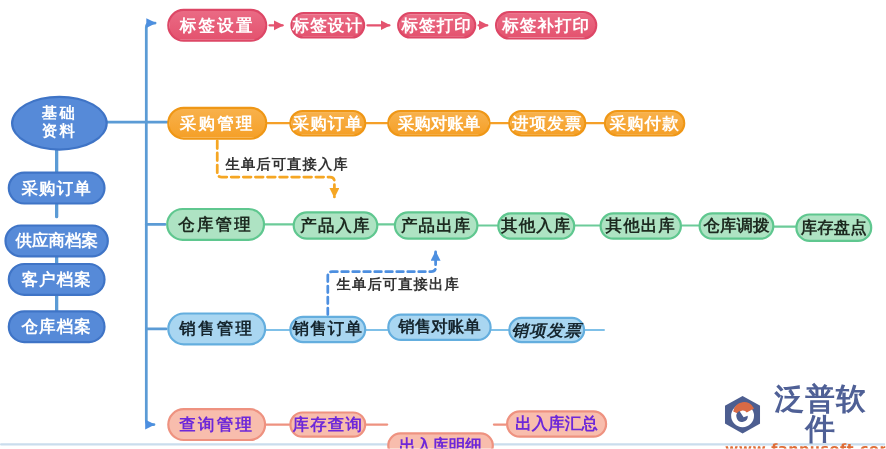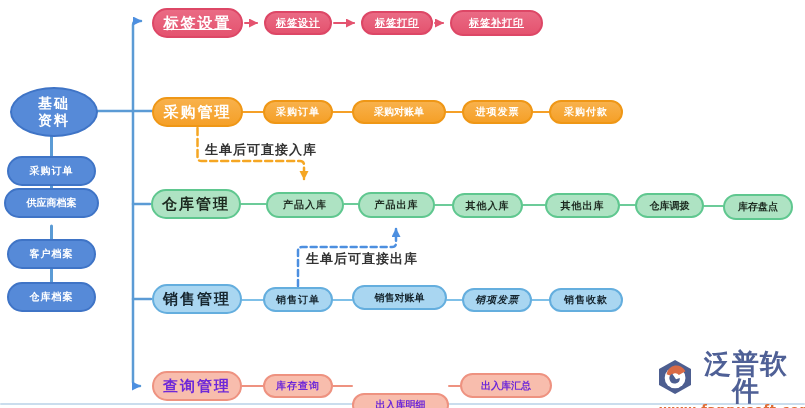--- a/index.html
+++ b/index.html
@@ -3,26 +3,26 @@
 <meta charset="utf-8">
 <style>
   html,body{margin:0;padding:0;background:#fff;}
   #stage{
     position:relative;width:805px;height:408px;background:#ffffff;overflow:hidden;
     font-family:"DejaVu Sans","Liberation Sans",sans-serif;
   }
   #wires{position:absolute;left:0;top:0;z-index:1;}
   .node{
     position:absolute;z-index:2;display:flex;align-items:center;justify-content:center;
-    font-weight:bold;font-size:10px;letter-spacing:1px;border:2px solid;border-radius:16px;
+    font-weight:bold;font-size:15px;letter-spacing:1px;border:2px solid;border-radius:16px;
     box-sizing:border-box;white-space:nowrap;
   }
   .lead{font-size:15px;letter-spacing:2px;}
   .c-blue  {background:#568ad8;border-color:#3f74c6;color:#ffffff;}
-  .c-rose  {background:linear-gradient(#ea6a84,#e4536f);border-color:#dd4766;color:#ffffff;text-decoration:underline;}
+  .c-rose  {background:linear-gradient(#ea6a84,#e4536f);border-color:#dd4766;color:#ffffff;}
   .c-orange{background:linear-gradient(#f8b14b,#f5a028);border-color:#ef9716;color:#ffffff;}
   .c-green {background:#aee3c3;border-color:#5fc78f;color:#1d2a20;}
   .c-lblue {background:#a9d6f1;border-color:#64aede;color:#16262f;}
   .c-salmon{background:#f8bdad;border-color:#ee9280;color:#6d28d9;}
   .ellipse{border-radius:50%;flex-direction:column;line-height:1.2;font-size:14px;letter-spacing:2px;}
   .dash-label{
     position:absolute;z-index:3;font-weight:bold;font-size:13px;color:#333;letter-spacing:1px;white-space:nowrap;
   }
   #logo{position:absolute;left:659px;top:350px;width:140px;height:50px;z-index:2;}
   #logo .row1{display:flex;align-items:center;}
@@ -101,21 +101,21 @@
     <path d="M197.5,128 V157 Q197.5,161 201.5,161 H300 Q304,161 304,165 V179" stroke="#f5a623" stroke-width="2.5" fill="none" stroke-dasharray="7 4" stroke-linecap="round" marker-end="url(#aO)"></path>
 
     <path d="M298,286 V251 Q298,247 302,247 H392 Q396,247 396,243 V229" stroke="#4d8fe0" stroke-width="2.5" fill="none" stroke-dasharray="6 4" stroke-linecap="round" marker-end="url(#aB)"></path>
   </svg>
 
   <div class="node c-blue ellipse" style="left:10px;top:87px;width:88px;height:50px;">
     <span>基础</span>
     <span>资料</span>
   </div>
   <div class="node c-blue" style="left:7px;top:156px;width:89px;height:30px;">采购订单</div>
-  <div class="node c-blue" style="left:4px;top:188px;width:95px;height:30px;letter-spacing:0;">供应商档案</div>
+  <div class="node c-blue" style="left:4px;top:204px;width:95px;height:30px;letter-spacing:0;">供应商档案</div>
   <div class="node c-blue" style="left:7px;top:239px;width:89px;height:30px;">客户档案</div>
   <div class="node c-blue" style="left:7px;top:282px;width:89px;height:30px;">仓库档案</div>
 
   <div class="node c-rose lead" style="left:152px;top:8px;width:91px;height:30px;">标签设置</div>
   <div class="node c-rose" style="left:264px;top:11px;width:68px;height:24px;">标签设计</div>
   <div class="node c-rose" style="left:361px;top:11px;width:72px;height:24px;">标签打印</div>
   <div class="node c-rose" style="left:450px;top:10px;width:93px;height:26px;">标签补打印</div>
 
   <div class="node c-orange lead" style="left:152px;top:97px;width:91px;height:30px;">采购管理</div>
   <div class="node c-orange" style="left:263px;top:100px;width:70px;height:24px;">采购订单</div>
@@ -128,21 +128,20 @@
   <div class="node c-green" style="left:358px;top:192px;width:77px;height:26px;">产品出库</div>
   <div class="node c-green" style="left:452px;top:193px;width:71px;height:25px;">其他入库</div>
   <div class="node c-green" style="left:545px;top:193px;width:75px;height:25px;">其他出库</div>
   <div class="node c-green" style="left:635px;top:193px;width:69px;height:25px;letter-spacing:0;">仓库调拨</div>
   <div class="node c-green" style="left:723px;top:194px;width:70px;height:26px;letter-spacing:0;">库存盘点</div>
 
   <div class="node c-lblue lead" style="left:152px;top:284px;width:90px;height:30px;">销售管理</div>
   <div class="node c-lblue" style="left:263px;top:287px;width:70px;height:25px;">销售订单</div>
   <div class="node c-lblue" style="left:352px;top:285px;width:95px;height:25px;letter-spacing:0;">销售对账单</div>
   <div class="node c-lblue" style="left:462px;top:288px;width:70px;height:24px;font-style:italic;">销项发票</div>
-  <div class="node c-lblue" style="left:549px;top:288px;width:74px;height:24px;">销售收款</div>
 
   <div class="node c-salmon lead" style="left:152px;top:371px;width:90px;height:30px;">查询管理</div>
   <div class="node c-salmon" style="left:263px;top:374px;width:70px;height:24px;">库存查询</div>
   <div class="node c-salmon" style="left:352px;top:393px;width:97px;height:24px;letter-spacing:0;font-family:Liberation Serif, serif;">出入库明细</div>
   <div class="node c-salmon" style="left:460px;top:373px;width:92px;height:25px;letter-spacing:0;">出入库汇总</div>
 
   <div class="dash-label" style="left:205px;top:141px;">生单后可直接入库</div>
   <div class="dash-label" style="left:306px;top:250px;">生单后可直接出库</div>
 
   <div id="logo">

